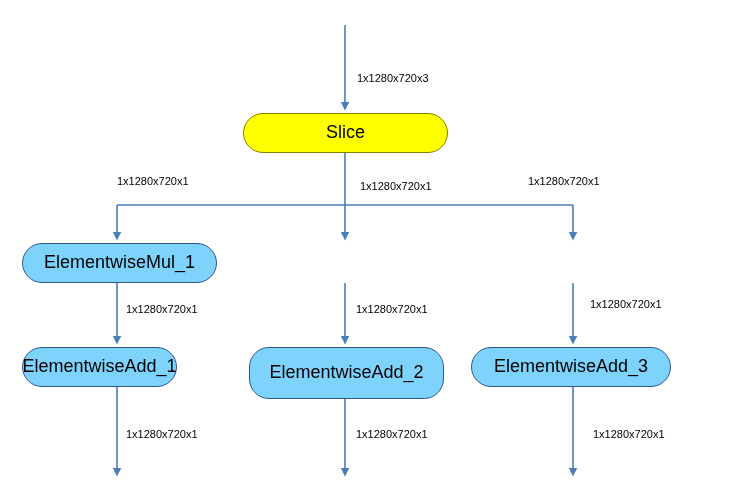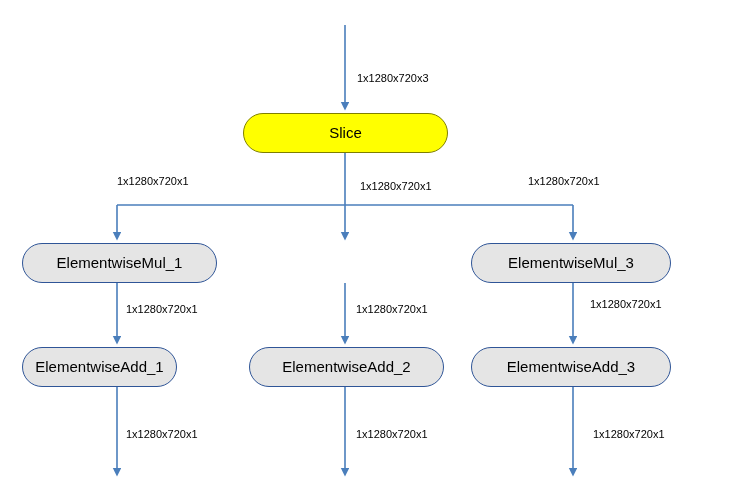--- a/index.html
+++ b/index.html
@@ -25,30 +25,30 @@
     height: 487px;
   }
   .node {
     position: absolute;
     box-sizing: border-box;
     border-radius: 20px;
     display: flex;
     align-items: center;
     justify-content: center;
     text-align: center;
-    font-size: 15px;
+    font-size: 18px;
     color: #000000;
     line-height: 1.1;
   }
   .node-slice {
     background: #ffff00;
     border: 1.6px solid #7f7f00;
   }
   .node-op {
-    background: #e5e5e5;
+    background: #7dd3fc;
     border: 1.6px solid #2f5597;
   }
   .edge-label {
     position: absolute;
     font-size: 11px;
     color: #000000;
     white-space: nowrap;
   }
 </style>
 </head>
@@ -82,29 +82,26 @@
 
   <div class="node node-slice" style="left:243px; top:113px; width:205px; height:40px;">
     <span>Slice</span>
   </div>
 
   <div class="node node-op" style="left:22px; top:243px; width:195px; height:40px;">
     <span>ElementwiseMul_1</span>
   </div>
 
 
-  <div class="node node-op" style="left:471px; top:243px; width:200px; height:40px;">
-    <span>ElementwiseMul_3</span>
-  </div>
 
   <div class="node node-op" style="left:22px; top:347px; width:155px; height:40px;">
     <span>ElementwiseAdd_1</span>
   </div>
 
-  <div class="node node-op" style="left:249px; top:347px; width:195px; height:40px;">
+  <div class="node node-op" style="left:249px; top:347px; width:195px; height:52px;">
     <span>ElementwiseAdd_2</span>
   </div>
 
   <div class="node node-op" style="left:471px; top:347px; width:200px; height:40px;">
     <span>ElementwiseAdd_3</span>
   </div>
 
   <div class="edge-label" style="left:357px; top:72px;">1x1280x720x3</div>
   <div class="edge-label" style="left:117px; top:175px;">1x1280x720x1</div>
   <div class="edge-label" style="left:360px; top:180px;">1x1280x720x1</div>

